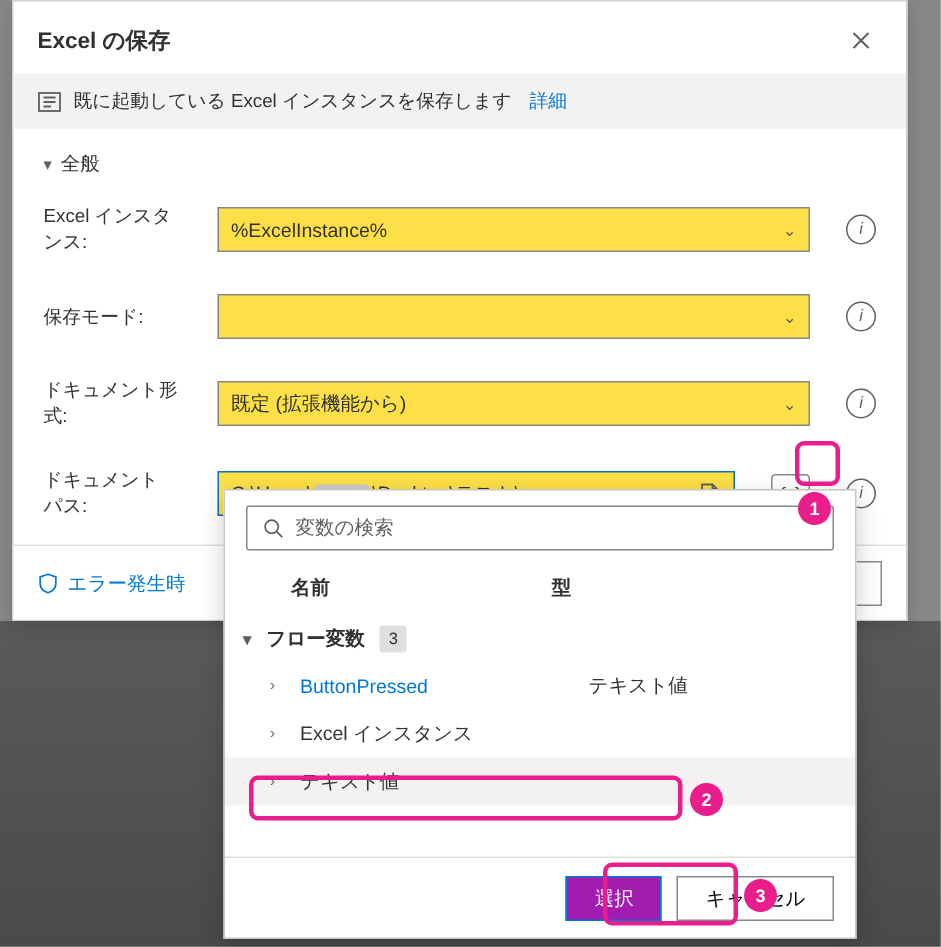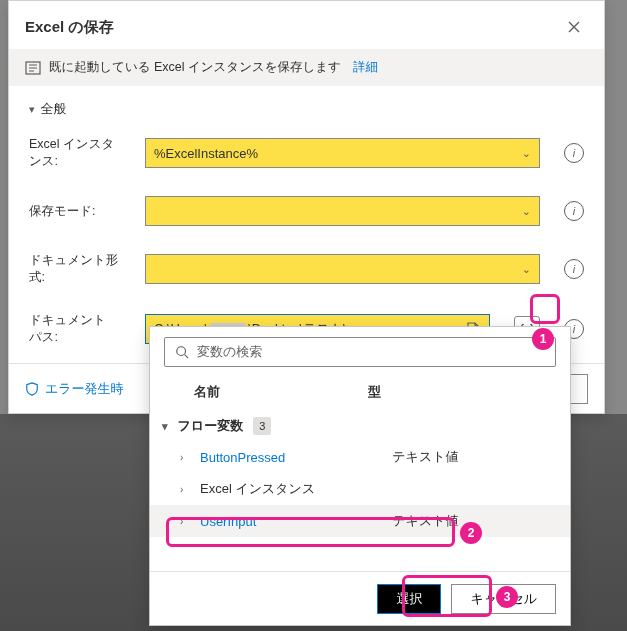--- a/index.html
+++ b/index.html
@@ -23,21 +23,21 @@
   .textin.docpath { border: 1.5px solid #106ebe; }
   .docpath .placeholder { color: #323130; }
   .docpath .mid { display: inline-block; width: 36px; height: 14px; background: #ccc; border-radius: 2px; margin: 0 2px; vertical-align: middle; }
   .docpath .pickicon { position: absolute; right: 8px; width: 16px; height: 16px; color: #605e5c; }
   .fxbtn { width: 26px; height: 26px; border: 1px solid #8a8886; border-radius: 3px; background: #fff; font-size: 12px; text-align: center; line-height: 24px; cursor: pointer; color: #323130; }
   .infobtn { width: 20px; height: 20px; border: 1.2px solid #605e5c; border-radius: 50%; display: flex; align-items: center; justify-content: center; font-size: 11px; font-style: italic; color: #605e5c; cursor: pointer; }
   .bottombar { position: absolute; left: 0; right: 0; bottom: 0; height: 50px; border-top: 1px solid #e1dfdd; display: flex; align-items: center; justify-content: space-between; padding: 0 16px; background: #fff; }
   .errlink { display: flex; align-items: center; gap: 6px; color: #0078d4; font-size: 13px; cursor: pointer; }
   .footerbtns { display: flex; gap: 10px; }
   .btn { height: 30px; padding: 0 18px; border: 1px solid #8a8886; background: #fff; font-size: 13px; cursor: pointer; }
-  .btn.primary { background: #000000; color: #fff; border: 1px solid #0078d4; }
+  .btn.primary { background: #a21caf; color: #fff; border: 1px solid #0078d4; }
 
   
   .popover {
     position: absolute; left: 149px; top: 326px; width: 422px; height: 300px; background: #fff; border: 1px solid #c8c6c4; box-shadow: 0 6px 16px rgba(0,0,0,.2); z-index: 10;
   }
   .searchwrap { padding: 10px 14px; }
   .searchbox { height: 30px; border: 1px solid #8a8886; border-radius: 2px; display: flex; align-items: center; padding: 0 10px; gap: 8px; color: #605e5c; font-size: 13px; }
   .colhdr { display: flex; padding: 6px 44px 10px 44px; font-size: 13px; font-weight: 600; }
   .colhdr .c1 { flex: 1.1; }
   .colhdr .c2 { flex: 1; }
@@ -100,20 +100,21 @@
       <label>保存モード:</label>
       <div class="select">
         <span class="chevd">⌄</span>
       </div>
       <div class="infobtn">i</div>
     </div>
 
     <div class="form-row">
       <label>ドキュメント形式:</label>
       <div class="select">
+        <span>既定 (拡張機能から)</span>
         <span class="chevd">⌄</span>
       </div>
       <div class="infobtn">i</div>
     </div>
 
     <div class="form-row">
       <label>ドキュメント パス:</label>
       <div class="textin docpath">
         <span class="placeholder"><span>C:\Users\</span><span class="mid"></span><span>\Desktop\テスト\</span></span>
         <svg class="pickicon" viewBox="0 0 16 16">
@@ -164,21 +165,20 @@
     <span class="chev3">›</span>
     <span class="vname">ButtonPressed</span>
     <span class="vtype">テキスト値</span>
   </div>
   <div class="varrow">
     <span class="chev3">›</span>
     <span class="vtype">Excel インスタンス</span>
   </div>
   <div class="varrow sel">
     <span class="chev3">›</span>
-    <span class="vname">UserInput</span>
     <span class="vtype">テキスト値</span>
   </div>
   <div class="popfooter">
     <button class="btn primary">選択</button>
     <button class="btn">キャンセル</button>
   </div>
 </div>
 
 <div class="hl" style="left:530px; top:294px; width:30px; height:30px;"></div>
 <div class="numdot" style="left:532px; top:328px;">1</div>

